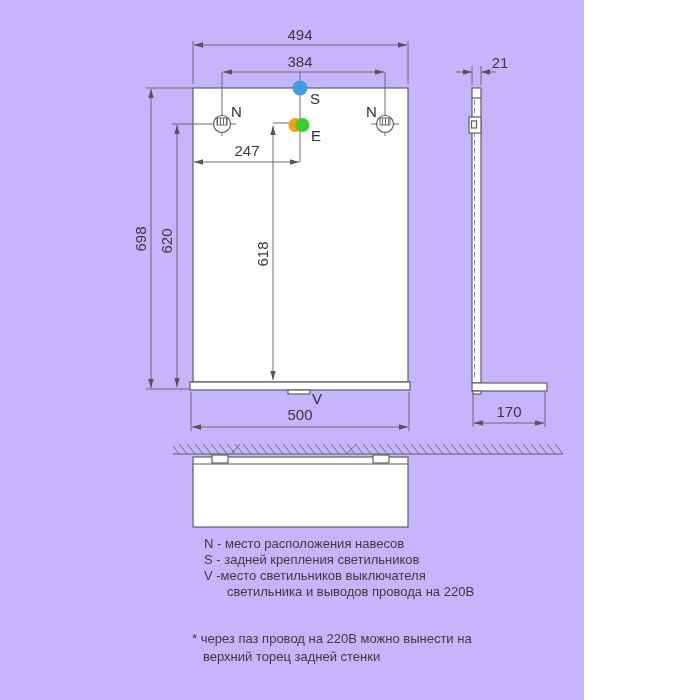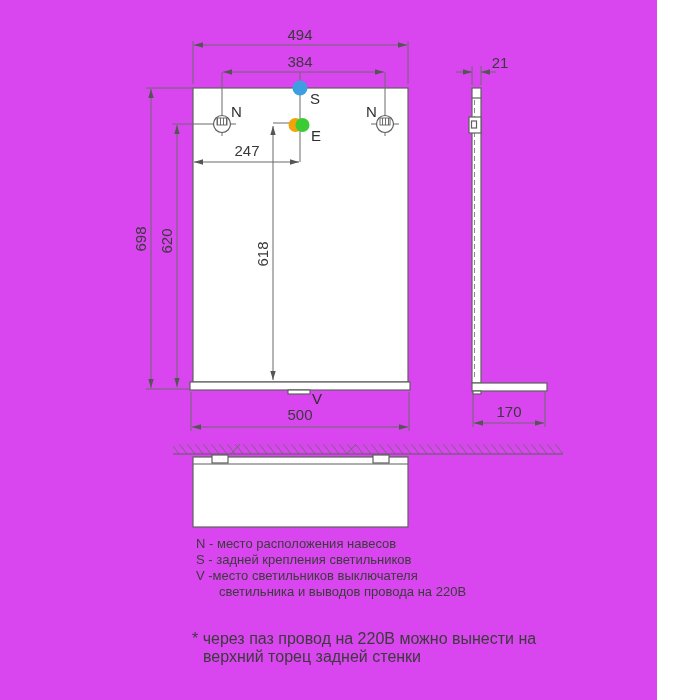--- a/index.html
+++ b/index.html
@@ -1,34 +1,34 @@
 <!DOCTYPE html>
 <html><head>
 <meta charset="utf-8">
 <style>
   html,body { margin:0; padding:0; background:#ffffff; }
-  .stage { position:relative; width:657px; height:700px; background:#d946ef;
+  .stage { position:relative; width:584px; height:700px; background:#c4b5fd;
            font-family:"Liberation Sans", sans-serif; overflow:hidden; }
   svg { position:absolute; left:0; top:0; }
 
   
   .ln   { stroke:#5f5f5f; stroke-width:1.2; fill:none; }
   .lnw  { stroke:#5f5f5f; stroke-width:1.2; fill:#ffffff; }
   .dim  { stroke:#6b6b6b; stroke-width:1; fill:none; }
   .arr  { fill:#555555; stroke:none; }
   .dash { stroke:#8a8a8a; stroke-width:1; stroke-dasharray:5 3; fill:none; }
   .hat  { stroke:#6b6b6b; stroke-width:1; fill:none; }
 
   .dtxt { font-size:15px; fill:#3a3a3a; }
   .mtxt { font-size:15px; fill:#2f2f2f; }
 
-  .legend { position:absolute; left:196px; top:536px; font-size:13px;
+  .legend { position:absolute; left:204px; top:536px; font-size:13px;
             line-height:16px; color:#3b3b3b; white-space:nowrap; }
   .legend .indent { padding-left:23px;text-align:right; }
-  .footnote { position:absolute; left:192px; top:630px; font-size:16px;
+  .footnote { position:absolute; left:192px; top:630px; font-size:13px;
               line-height:18px; color:#3b3b3b; white-space:nowrap; }
   .footnote .indent { padding-left:11px; }
 </style>
 </head>
 <body>
 
 <div class="stage">
 
 <svg width="700" height="700" viewBox="0 0 700 700">
   <defs>

